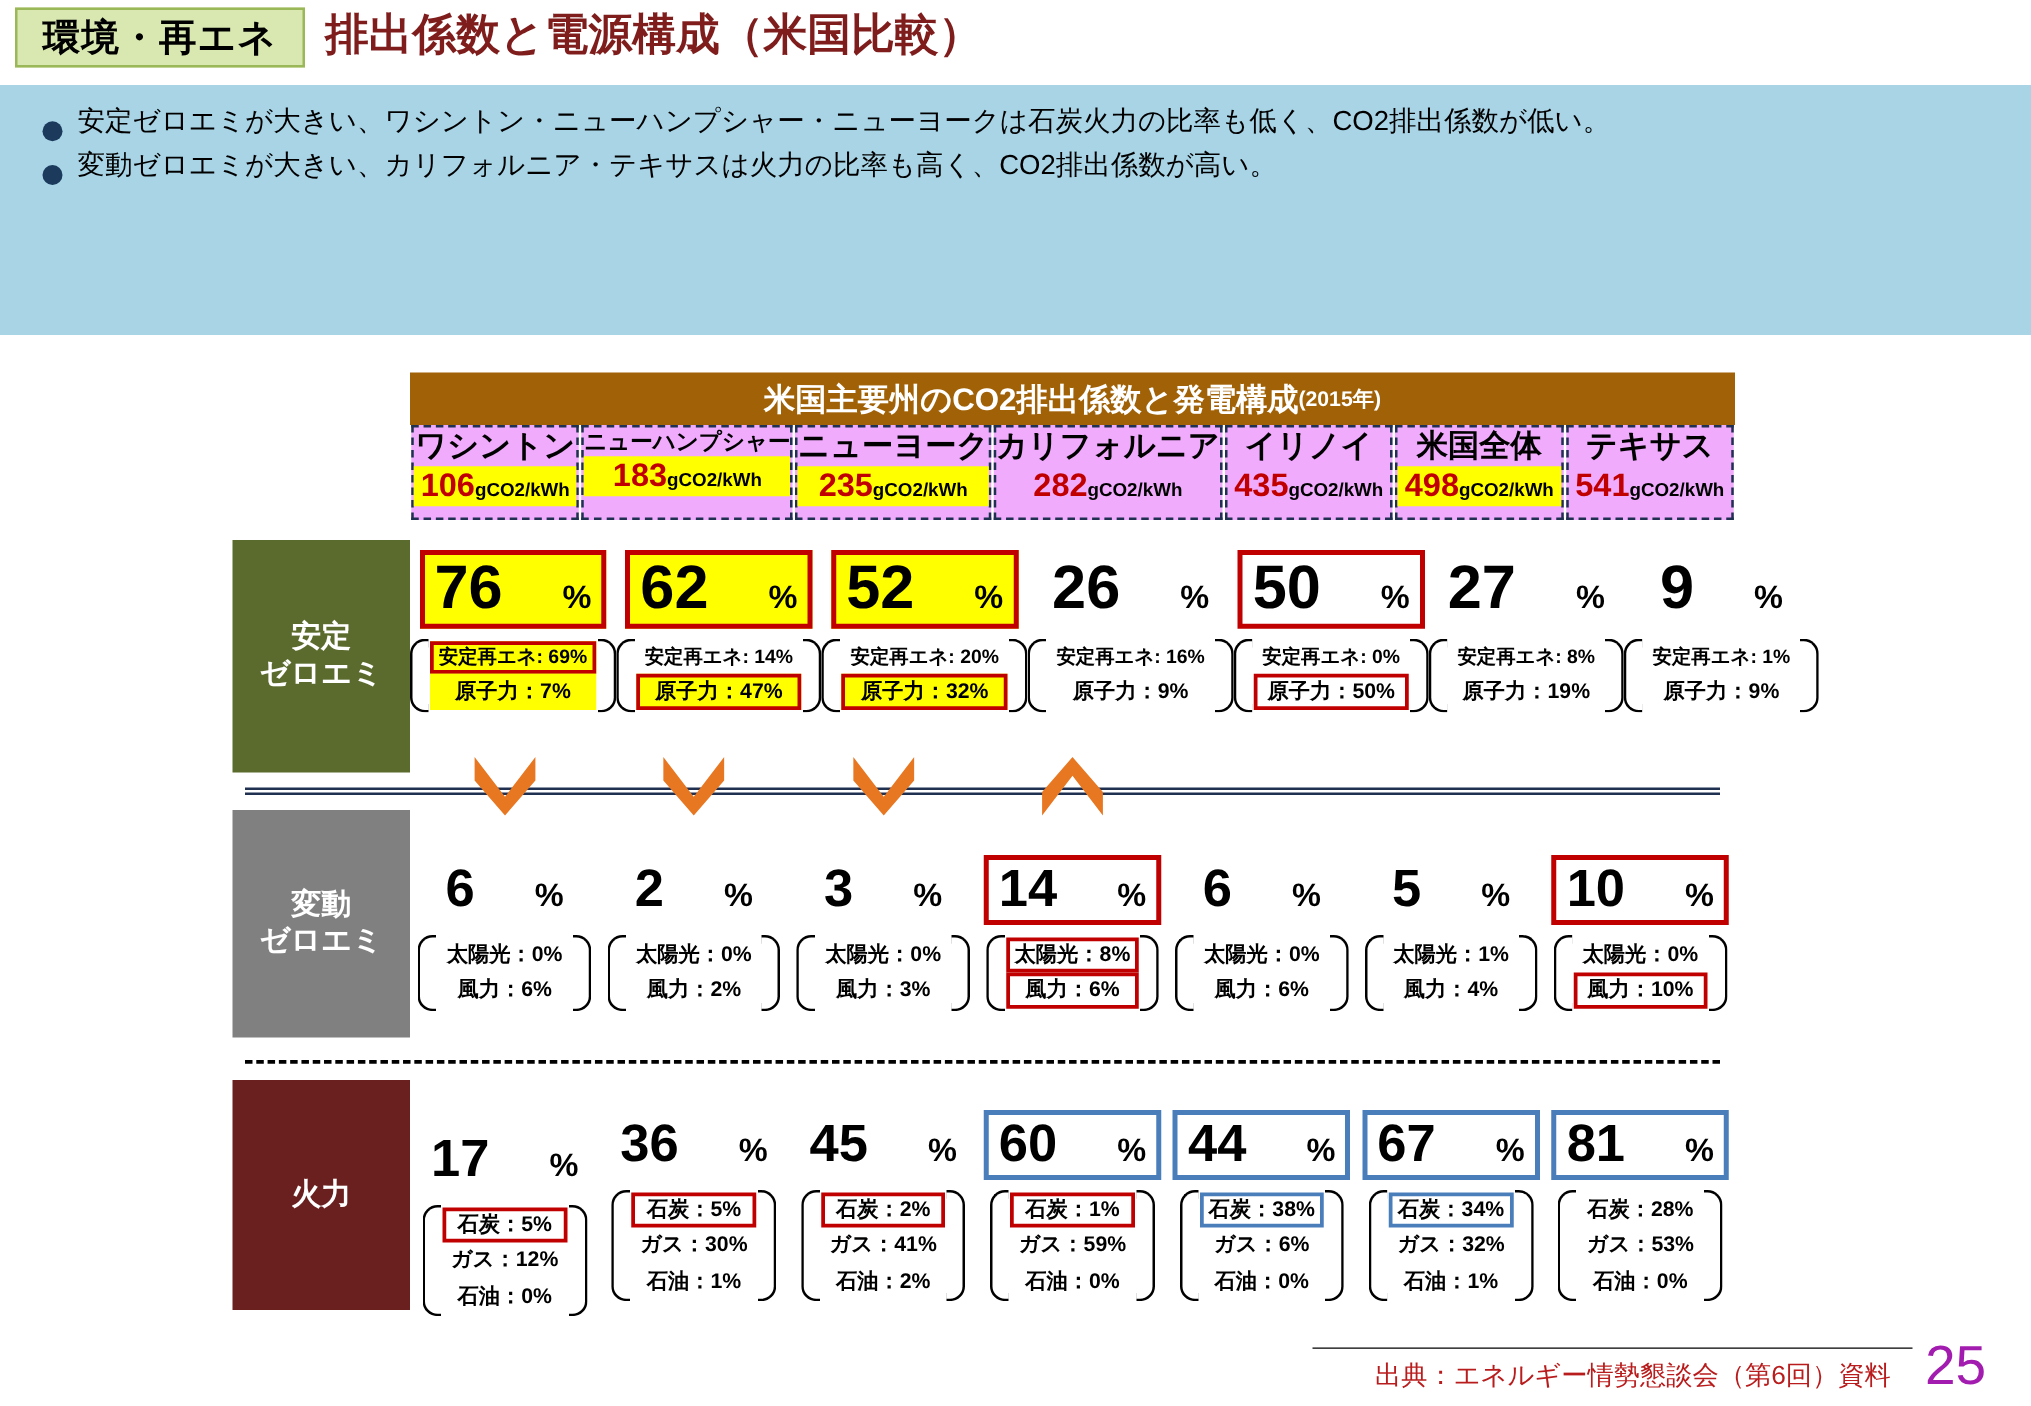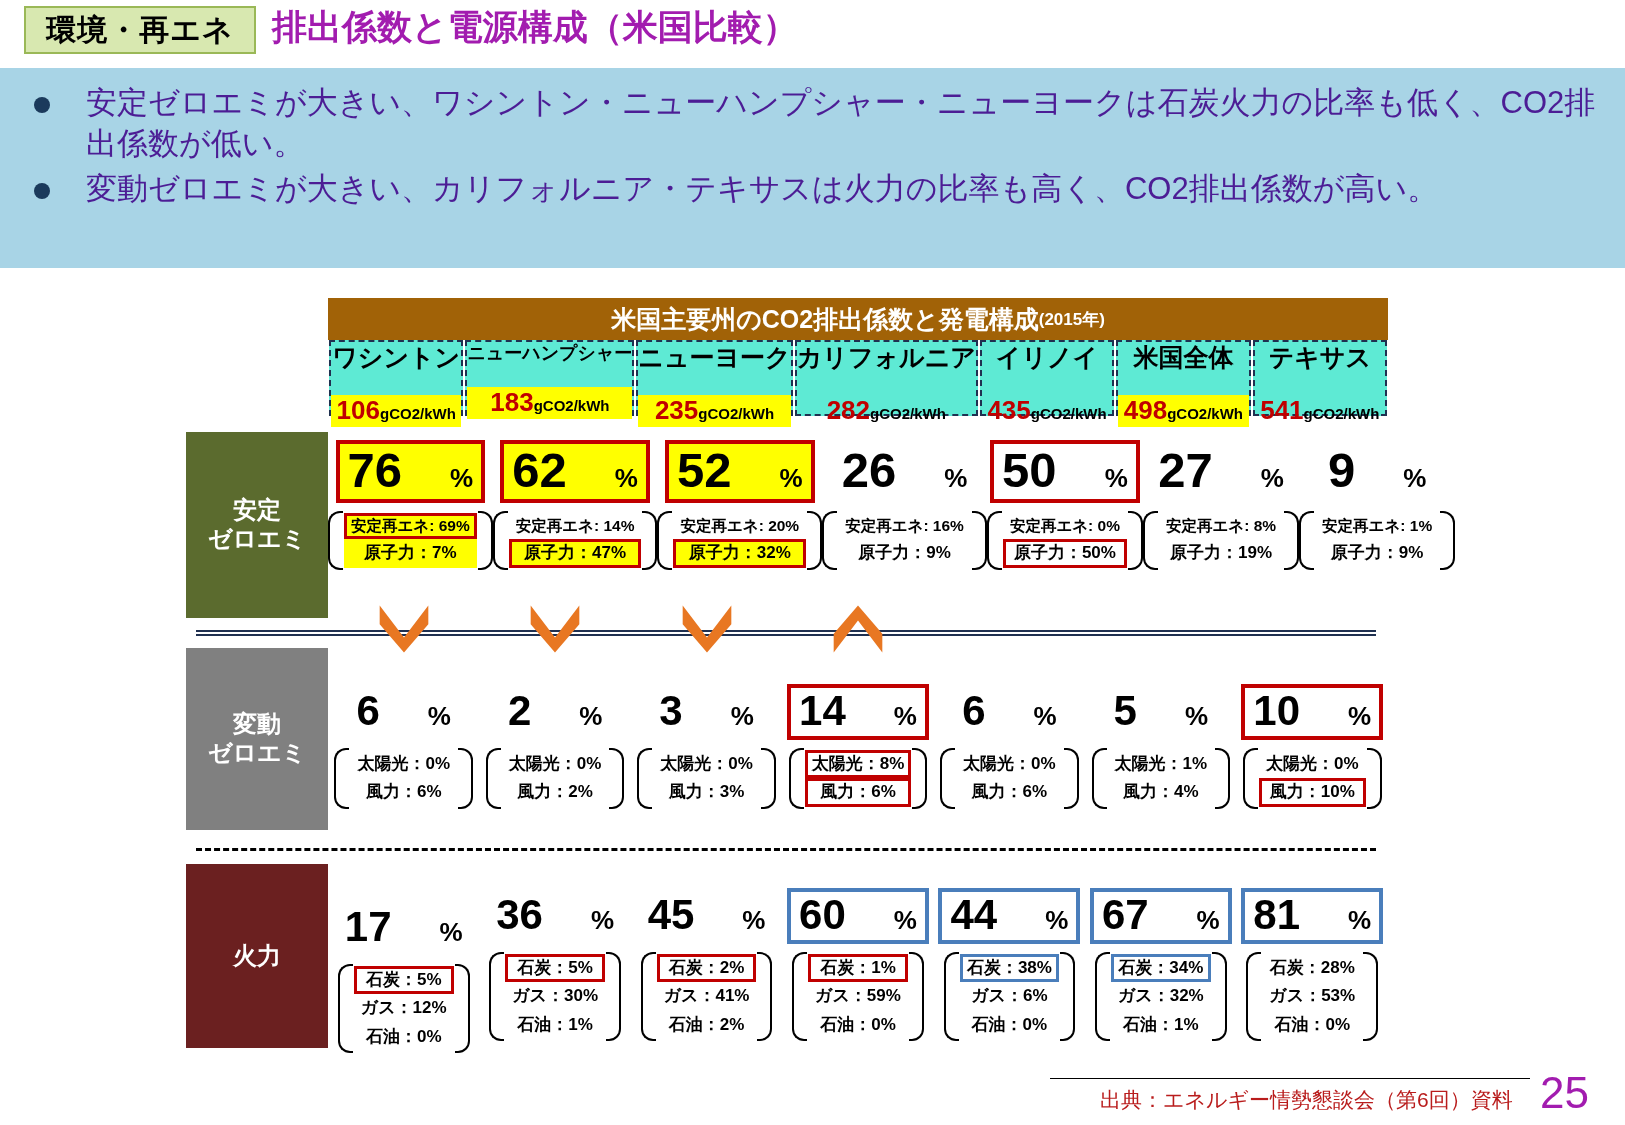--- a/index.html
+++ b/index.html
@@ -5,73 +5,72 @@
   * { box-sizing: border-box; margin: 0; padding: 0; }
   html, body {
     width: 1625px; height: 1125px;
     background: #ffffff;
     font-family: "Liberation Sans", "DejaVu Sans", sans-serif;
     overflow: hidden;
   }
   .slide { position: relative; width: 1625px; height: 1125px; }
 
   
-  .hdr { position: absolute; left: 16px; top: 0; width: 1337px; height: 60px; }
+  .hdr { position: absolute; left: 4px; top: 0; width: 1337px; height: 60px; }
   .tag {
     position: absolute; left: 8px; top: 6px;
     width: 232px; height: 48px;
     background: #d8e8b0;
     border: 2px solid #9ab857;
     display: flex; align-items: center; justify-content: center;
     font-size: 30px; font-weight: 700; color: #000;
     letter-spacing: 1px;
   }
   .title {
     position: absolute; left: 256px; top: 4px;
-    font-size: 35px; font-weight: 700; color: #a21caf;
+    font-size: 35px; font-weight: 700; color: #7f1d1d;
     letter-spacing: 0px;
   }
 
   
   .bullets {
     position: absolute; left: 0; top: 68px;
     width: 1625px; height: 200px;
     background: #a8d4e6;
     padding: 14px 22px 0 20px;
   }
   .bl { display: flex; align-items: flex-start; margin-bottom: 4px; }
   .bl .dot {
     flex: 0 0 auto; width: 16px; height: 16px; border-radius: 50%;
     background: #1b3a5c; margin: 15px 12px 0 14px;
   }
   .bl .txt {
-    font-size: 31px; line-height: 1.33; color: #4c1d95; font-weight: 400;
+    font-size: 22px; line-height: 1.33; color: #000000; font-weight: 400;
     letter-spacing: 0px;
-    margin-left: 24px;
   }
 
   
   .tbl { position: absolute; left: 0; top: 282px; width: 1625px; height: 780px; }
 
   .banner {
     position: absolute; left: 328px; top: 16px;
     width: 1060px; height: 42px;
     background: #a16207;
     color: #fff; font-size: 25px; font-weight: 700;
     display: flex; align-items: center; justify-content: center;
   }
   .banner .yr { font-size: 17px; font-weight: 700; }
 
   
   .hcols { position: absolute; left: 328px; top: 58px; width: 1060px; height: 76px; display: flex; }
   .hcol {
     flex: 1 1 0; margin: 0 1px;
     border: 2px dashed #1f3050;
     display: flex; flex-direction: column; align-items: center; justify-content: flex-start;
-    background: #5eead4; padding-top: 1px; gap: 22px;
+    background: #f0abfc; padding-top: 1px;
   }
   .hcol .nm { font-size: 25px; font-weight: 700; color: #000; line-height: 1.14; white-space: nowrap; }
   .hcol .nm.sm { font-size: 18px; }
   .hcol .ef {
     width: 100%; text-align: center; line-height: 1.1; margin-top: 1px;
     padding: 1px 0 3px 0;
   }
   .hcol .ef.hl { background: #ffff00; }
   .ef .v { font-size: 26px; font-weight: 700; color: #c00000; }
   .ef .u { font-size: 15px; font-weight: 700; color: #000; }

